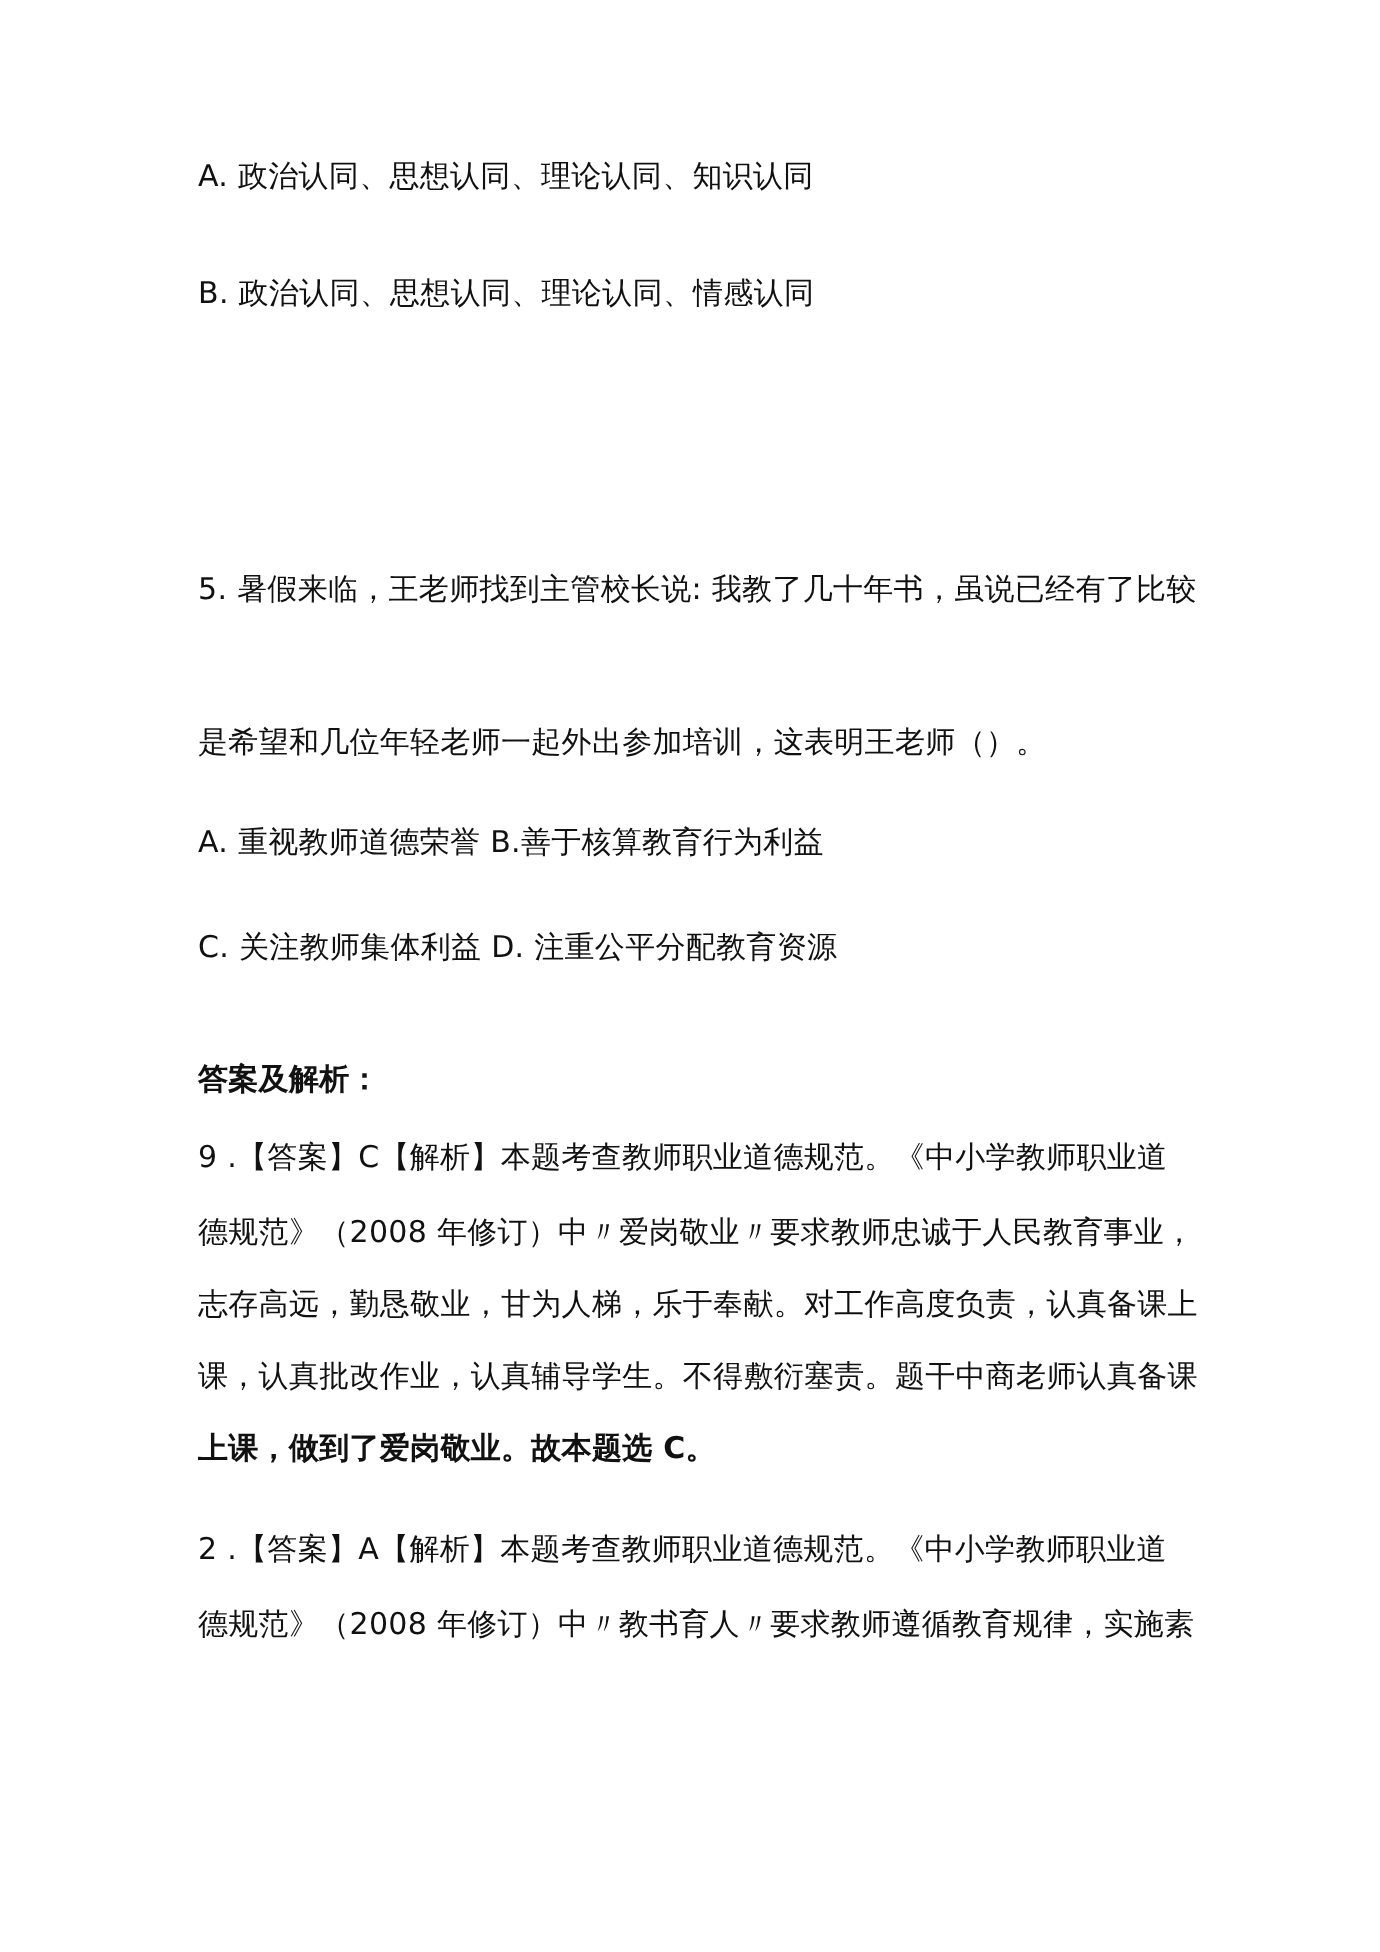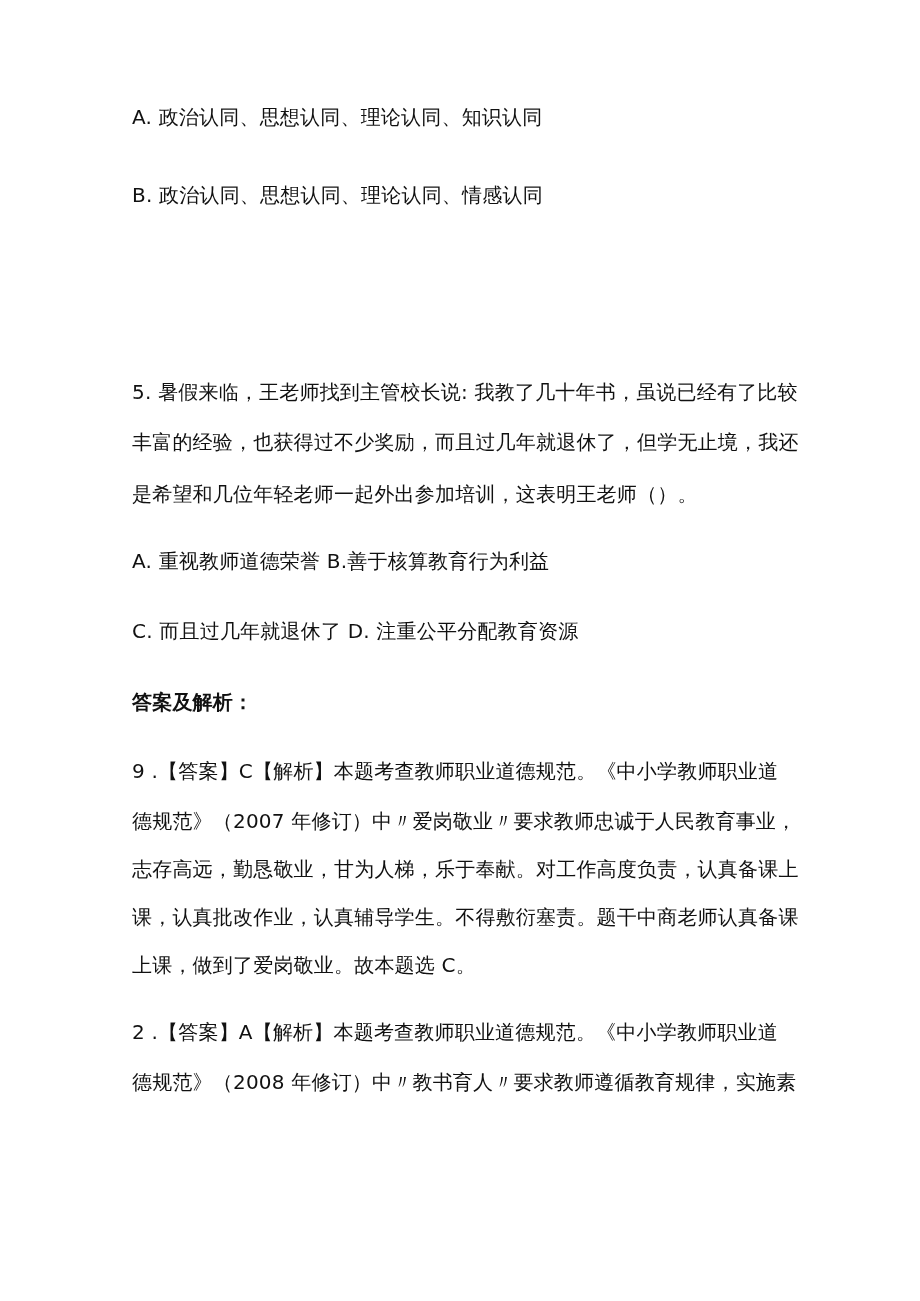--- a/index.html
+++ b/index.html
@@ -25,41 +25,41 @@
     .line {
       position: absolute;
       left: 132px;
       font-size: 20px;
       line-height: 24px;
       white-space: nowrap;
       letter-spacing: 0.2px;
     }
     .bold {
       font-weight: bold;
+      margin-top: 17px;
     }
   </style>
 </head>
 <body>
 
 <div class="page">
 
   <div class="line" style="top:105px;">A. 政治认同、思想认同、理论认同、知识认同</div>
   <div class="line" style="top:170px;margin-top:13px;">B. 政治认同、思想认同、理论认同、情感认同</div>
 
   <div class="line" style="top:380px;">5. 暑假来临，王老师找到主管校长说: 我教了几十年书，虽说已经有了比较</div>
-  <div class="line" style="top:430px;">丰富的经验，也获得过不少奖励，而且过几年就退休了，但学无止境，我还</div>
   <div class="line" style="top:482px;">是希望和几位年轻老师一起外出参加培训，这表明王老师（）。</div>
 
   <div class="line" style="top:549px;">A. 重视教师道德荣誉 B.善于核算教育行为利益</div>
-  <div class="line" style="top:619px;">C. 而且过几年就退休了 D. 注重公平分配教育资源</div>
+  <div class="line" style="top:619px;">C. 关注教师集体利益 D. 注重公平分配教育资源</div>
 
   <div class="line bold" style="top:690px;">答案及解析：</div>
 
   <div class="line" style="top:759px;">9 .【答案】C【解析】本题考查教师职业道德规范。《中小学教师职业道</div>
-  <div class="line" style="top:809px;">德规范》（2007 年修订）中〃爱岗敬业〃要求教师忠诚于人民教育事业，</div>
+  <div class="line" style="top:809px;">德规范》（2008 年修订）中〃爱岗敬业〃要求教师忠诚于人民教育事业，</div>
   <div class="line" style="top:857px;">志存高远，勤恳敬业，甘为人梯，乐于奉献。对工作高度负责，认真备课上</div>
   <div class="line" style="top:905px;">课，认真批改作业，认真辅导学生。不得敷衍塞责。题干中商老师认真备课</div>
-  <div class="line" style="top:953px;">上课，做到了爱岗敬业。故本题选 C。</div>
+  <div class="line" style="top:953px;font-weight:bold;">上课，做到了爱岗敬业。故本题选 C。</div>
 
   <div class="line" style="top:1020px;">2 .【答案】A【解析】本题考查教师职业道德规范。《中小学教师职业道</div>
   <div class="line" style="top:1070px;">德规范》（2008 年修订）中〃教书育人〃要求教师遵循教育规律，实施素</div>
 
 </div>
 
 </body></html>

